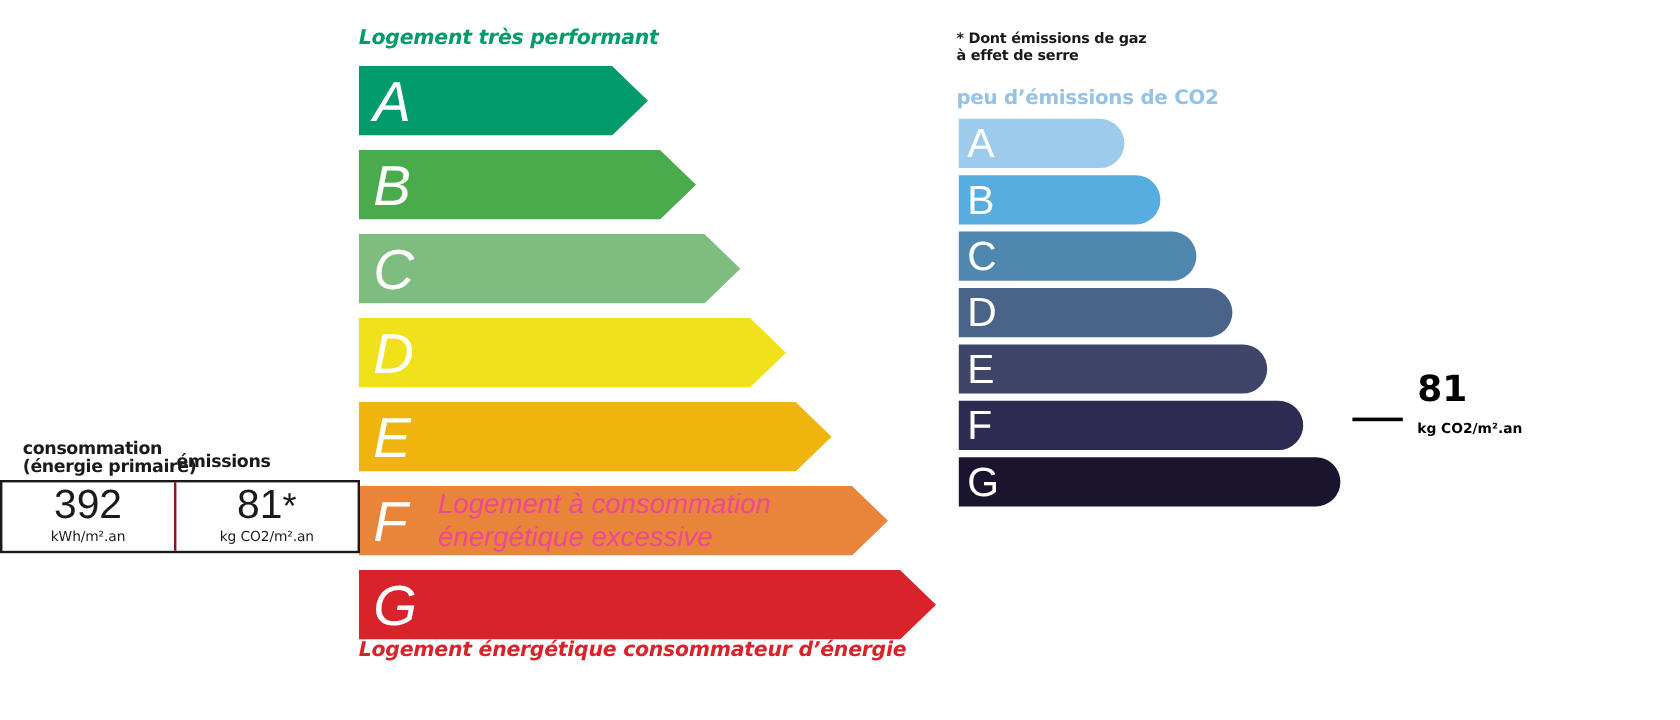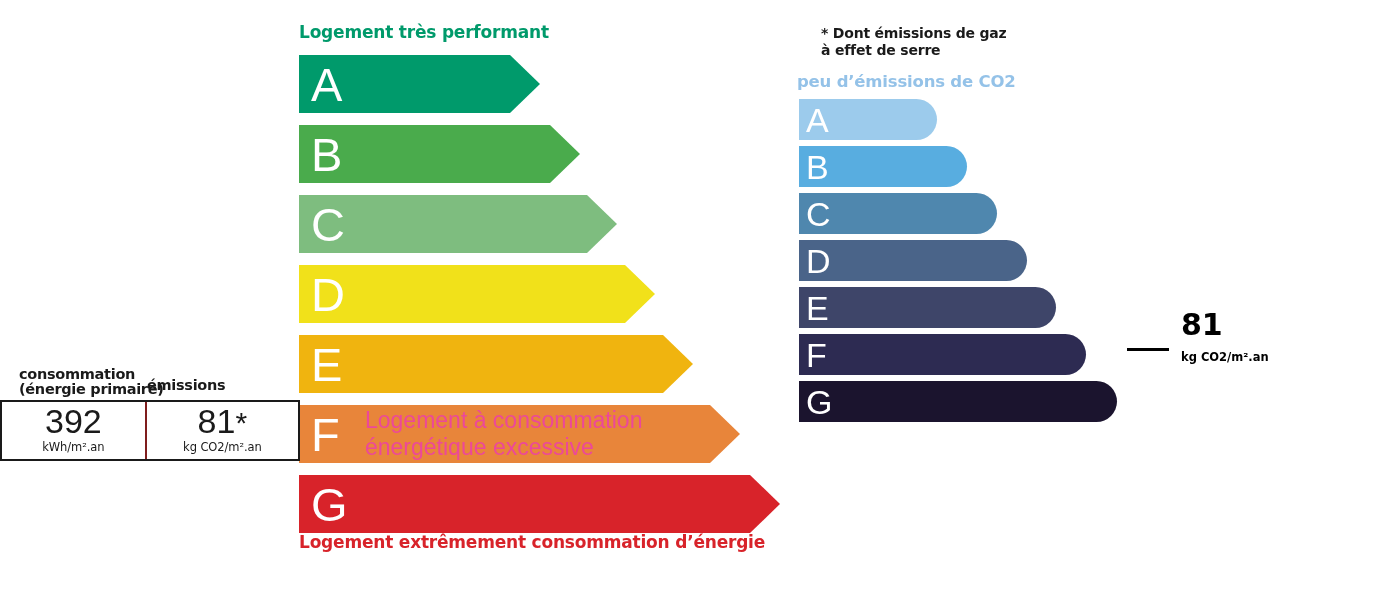--- a/index.html
+++ b/index.html
@@ -14,21 +14,21 @@
   }
   #dpe-root {
     position: relative;
     width: 1400px;
     height: 600px;
     background: #ffffff;
     overflow: hidden;
   }
 
   
-  #energy-scale { position: absolute; left: 0; top: 0; width: 800px; height: 600px; }
+  #energy-scale { position: absolute; left: 0; top: 0; width: 800px; height: 600px; font-style: italic; }
 
   .energy-row {
     position: absolute;
     height: 58px;
     display: block;
   }
   .energy-arrow {
     position: absolute;
     left: 0; top: 0;
     height: 58px;
@@ -145,21 +145,21 @@
   }
 
   .ges-head {
     position: absolute;
     font-family: "DejaVu Sans", sans-serif;
     font-weight: 700;
     line-height: 1.2;
     white-space: pre-line;
     letter-spacing: -0.2px;
   }
-  #ges-head-main { left: 821px; top: 25px; font-size: 14px; color: #1a1a1a; }
+  #ges-head-main { left: 797px; top: 25px; font-size: 12px; color: #1a1a1a; }
   #ges-head-sub  { left: 797px; top: 72px; font-size: 16.5px; color: #94c2e8; }
 
   
   #ges-callout-line {
     position: absolute;
     left: 1127px;
     top: 348px;
     width: 42px;
     height: 3px;
     background: #000000;
@@ -234,21 +234,21 @@
 énergétique excessive</div>
         </div>
         <div class="energy-row" style="left: 299px; top: 475px; width: 481px;">
           <svg class="energy-arrow" viewBox="0 0 481 58" preserveAspectRatio="none">
             <polygon points="0,0 451,0 481,29 451,58 0,58" fill="#d8232a"></polygon>
           </svg>
           <div class="energy-letter">G</div>
         </div>
       </div>
 
-    <div class="scale-caption" id="caption-bottom">Logement extrêmement consommation d’énergie</div>
+    <div class="scale-caption" id="caption-bottom">Logement énergétique consommateur d’énergie</div>
   </div>
 
   <div class="box-header" id="header-consumption">consommation
 (énergie primaire)</div>
 
   <div class="box-header" id="header-emission">émissions</div>
 
   <div id="value-boxes">
     <div class="value-cell" id="cell-consumption">
       <div class="value-number">392</div>

